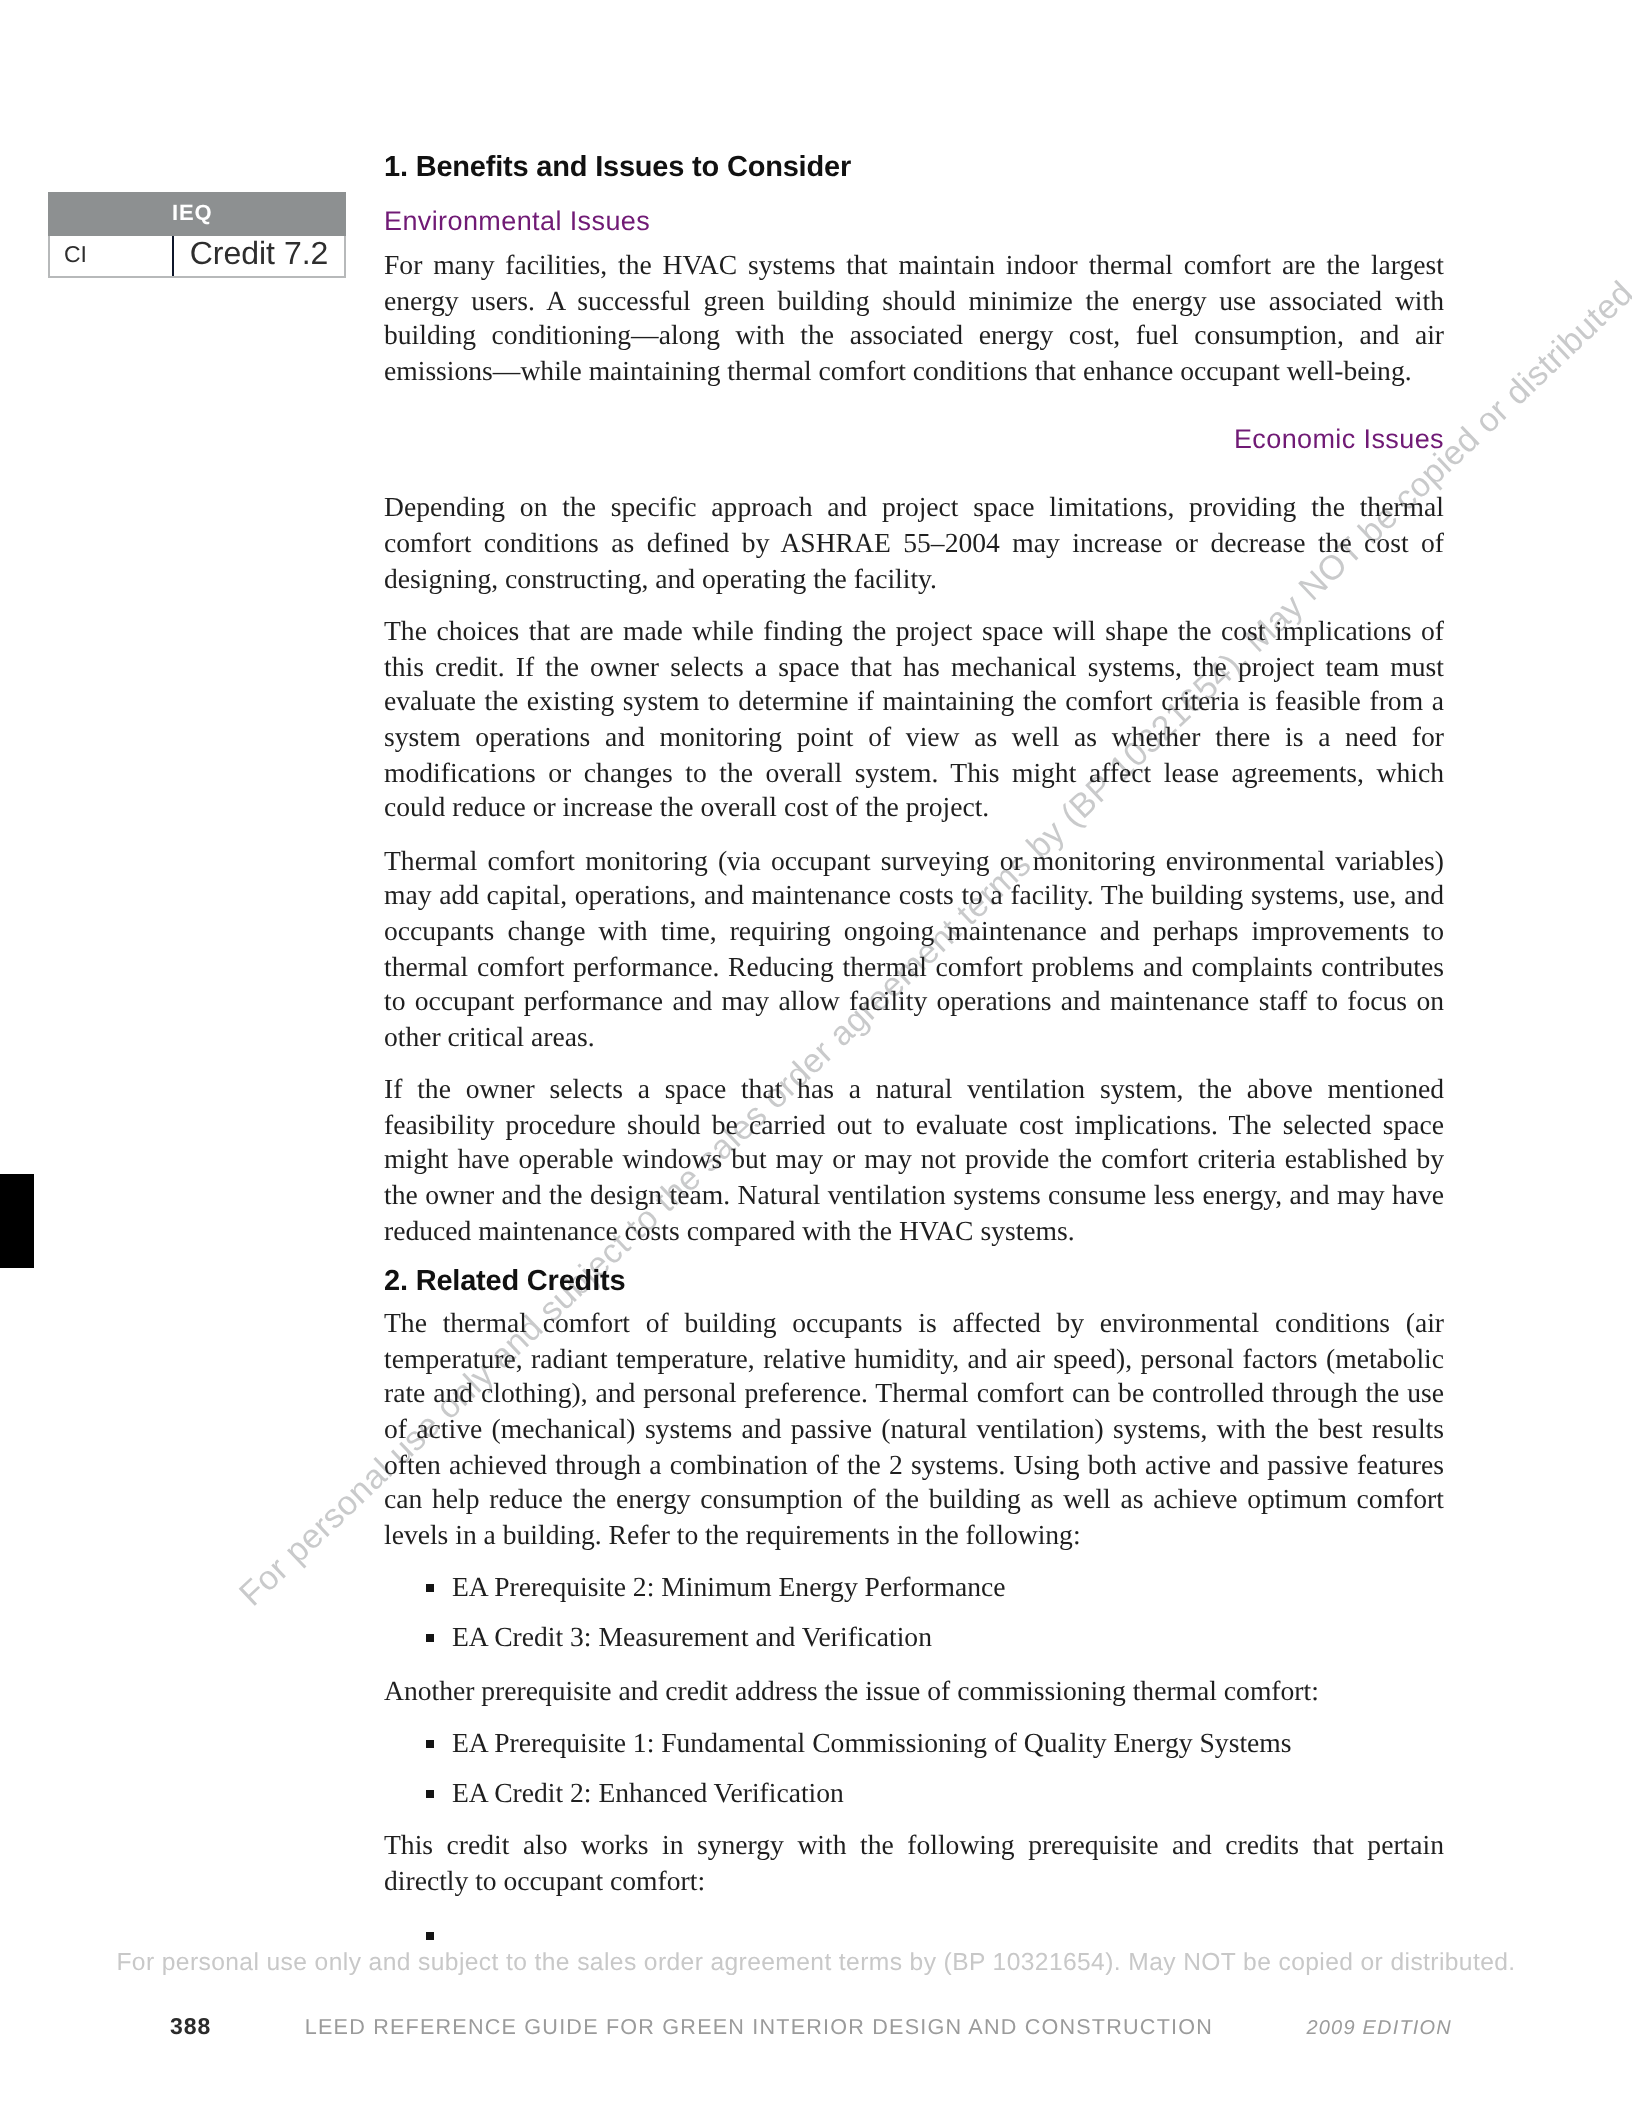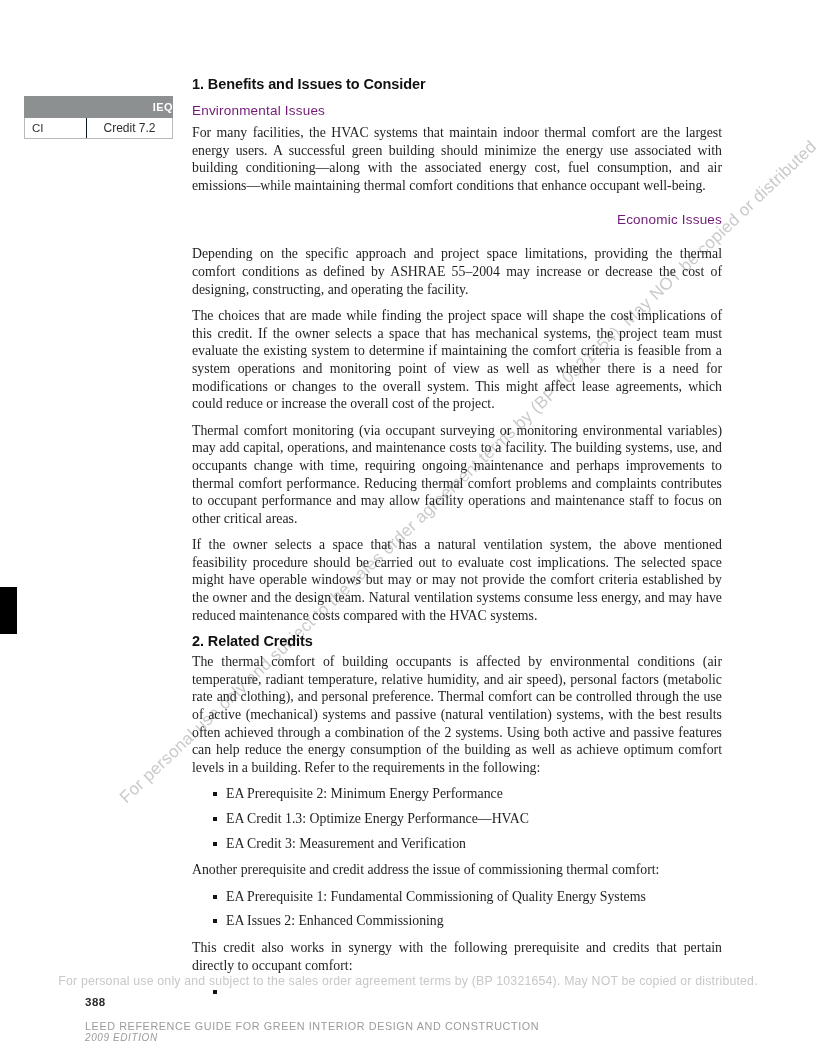--- a/index.html
+++ b/index.html
@@ -8,26 +8,26 @@
   .doc { position:relative; width:816px; height:1056px; background:#fff; overflow:hidden; }
 
   
   .black-tab { position:absolute; left:0; top:587px; width:17px; height:47px; background:#000; }
 
   
   .credit-table { position:absolute; left:24px; top:96px; width:149px; font-family:"Liberation Sans", sans-serif; z-index:2; }
   .ct-header { height:22px; background:#8d9091; color:#fff; font-size:11px; font-weight:bold;
                display:flex; align-items:center; letter-spacing:0.4px; }
   .ct-header .hdr-spacer { width:62px; }
-  .ct-header .hdr-label { flex:1; text-align:right; }
+  .ct-header .hdr-label { flex:1; text-align:left; }
   .ct-row { display:flex; height:21px; background:#fff; border:1px solid #b7b9ba; border-top:none; }
   .ct-cell-left { width:62px; border-right:1px solid #0f172a; display:flex; align-items:center;
                   padding-left:7px; font-size:11.5px; color:#2e2e2e; }
   .ct-cell-right { flex:1; display:flex; align-items:center; justify-content:center;
-                   font-size:12px; color:#2e2e2e;text-align:right; }
+                   font-size:16px; color:#2e2e2e;text-align:right; }
 
   
   .wm-diag { position:absolute; left:116px; top:793px; transform:rotate(-43.5deg); transform-origin:0 0;
              white-space:nowrap; font-family:"Liberation Sans", sans-serif; font-size:17px;
              color:#c9cacb; z-index:0; letter-spacing:0.2px; }
 
   
   .content { position:absolute; left:192px; top:76px; width:530px; z-index:1; color:#1f1f1f; }
   .h-num { font-family:"Liberation Sans", sans-serif; font-weight:bold; font-size:14.5px;
            color:#111; letter-spacing:-0.1px; margin:0 0 11px 0; }
@@ -38,22 +38,22 @@
   .para { font-size:13.8px; line-height:17.6px; text-align:justify; margin:0 0 9px 0; }
   .para.first { margin-bottom:10px; }
   ul.sq-list { list-style:none; margin:6px 0 9px 0; padding-left:21px; }
   ul.sq-list li { font-size:13.8px; line-height:17.6px; margin:7px 0; }
   .sq { display:inline-block; width:4px; height:4px; background:#141414; margin-right:9px; vertical-align:2px; }
 
   
   .footer-wm { position:absolute; top:974px; left:0; width:816px; text-align:center;
                font-family:"Liberation Sans", sans-serif; font-size:12.3px; color:#c8c8c8;
                letter-spacing:0.2px; z-index:1; }
-  .footer-row { position:absolute; top:996px; left:85px; right:80px; display:flex; align-items:baseline;
-                font-family:"Liberation Sans", sans-serif; z-index:1;flex-direction:column; }
+  .footer-row { position:absolute; top:996px; left:85px; right:90px; display:flex; align-items:baseline;
+                font-family:"Liberation Sans", sans-serif; z-index:1; }
   .page-num { font-size:11.5px; font-weight:bold; color:#2b2b2b; letter-spacing:0.5px; }
   .book-title { flex:1; text-align:center; font-size:10.8px; color:#9b9b9b; letter-spacing:0.6px;margin-top:12px; }
   .edition { font-size:10px; color:#9b9b9b; letter-spacing:0.6px;font-style:italic; }
 </style>
 </head>
 <body>
 
 <div class="doc">
 
   <div class="wm-diag">For personal use only and subject to the sales order agreement terms by (BP 10321654). May NOT be copied or distributed.</div>
@@ -81,29 +81,28 @@
     <p class="para">Depending on the specific approach and project space limitations, providing the thermal comfort conditions as defined by ASHRAE 55–2004 may increase or decrease the cost of designing, constructing, and operating the facility.</p>
     <p class="para">The choices that are made while finding the project space will shape the cost implications of this credit. If the owner selects a space that has mechanical systems, the project team must evaluate the existing system to determine if maintaining the comfort criteria is feasible from a system operations and monitoring point of view as well as whether there is a need for modifications or changes to the overall system. This might affect lease agreements, which could reduce or increase the overall cost of the project.</p>
     <p class="para">Thermal comfort monitoring (via occupant surveying or monitoring environmental variables) may add capital, operations, and maintenance costs to a facility. The building systems, use, and occupants change with time, requiring ongoing maintenance and perhaps improvements to thermal comfort performance. Reducing thermal comfort problems and complaints contributes to occupant performance and may allow facility operations and maintenance staff to focus on other critical areas.</p>
     <p class="para">If the owner selects a space that has a natural ventilation system, the above mentioned feasibility procedure should be carried out to evaluate cost implications. The selected space might have operable windows but may or may not provide the comfort criteria established by the owner and the design team. Natural ventilation systems consume less energy, and may have reduced maintenance costs compared with the HVAC systems.</p>
 
     <div class="h-num related">2. Related Credits</div>
     <p class="para">The thermal comfort of building occupants is affected by environmental conditions (air temperature, radiant temperature, relative humidity, and air speed), personal factors (metabolic rate and clothing), and personal preference. Thermal comfort can be controlled through the use of active (mechanical) systems and passive (natural ventilation) systems, with the best results often achieved through a combination of the 2 systems. Using both active and passive features can help reduce the energy consumption of the building as well as achieve optimum comfort levels in a building. Refer to the requirements in the following:</p>
 
     <ul class="sq-list">
       <li><span class="sq"></span><span>EA Prerequisite 2: Minimum Energy Performance</span></li>
-      <li><span class="sq"></span><span>EA Credit 1.3: Optimize Energy Performance—HVAC</span></li>
       <li><span class="sq"></span><span>EA Credit 3: Measurement and Verification</span></li>
     </ul>
 
     <p class="para">Another prerequisite and credit address the issue of commissioning thermal comfort:</p>
 
     <ul class="sq-list">
       <li><span class="sq"></span><span>EA Prerequisite 1: Fundamental Commissioning of Quality Energy Systems</span></li>
-      <li><span class="sq"></span><span>EA Issues 2: Enhanced Commissioning</span></li>
+      <li><span class="sq"></span><span>EA Credit 2: Enhanced Verification</span></li>
     </ul>
 
     <p class="para">This credit also works in synergy with the following prerequisite and credits that pertain directly to occupant comfort:</p>
 
     <ul class="sq-list">
       <li><span class="sq"></span></li>
     </ul>
   </div>
 
   <div class="footer-wm">For personal use only and subject to the sales order agreement terms by (BP 10321654). May NOT be copied or distributed.</div>

